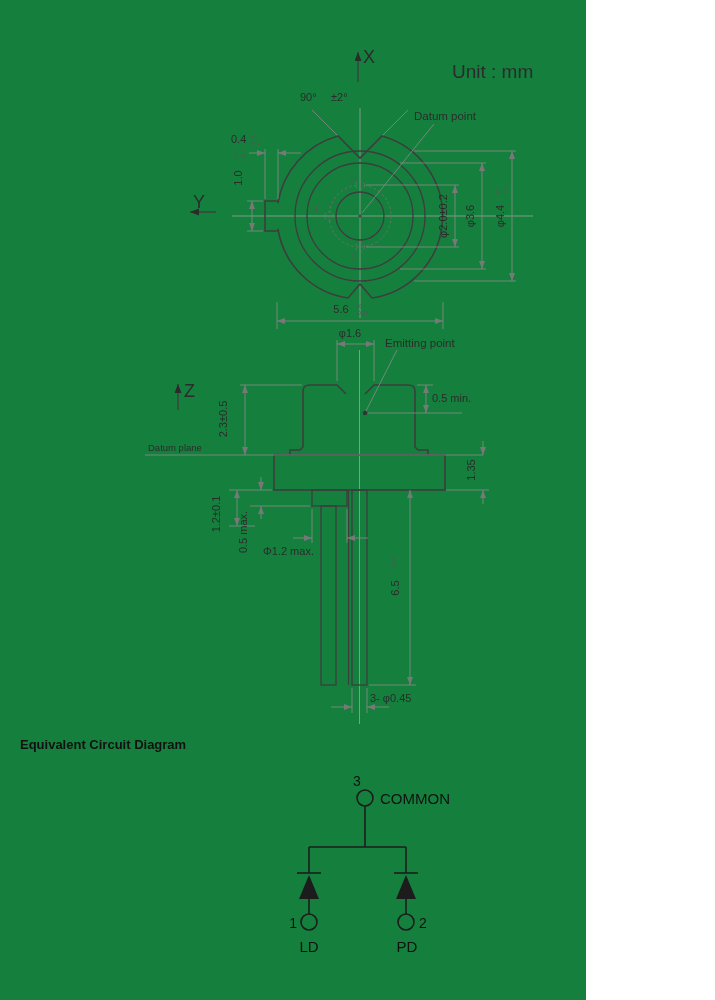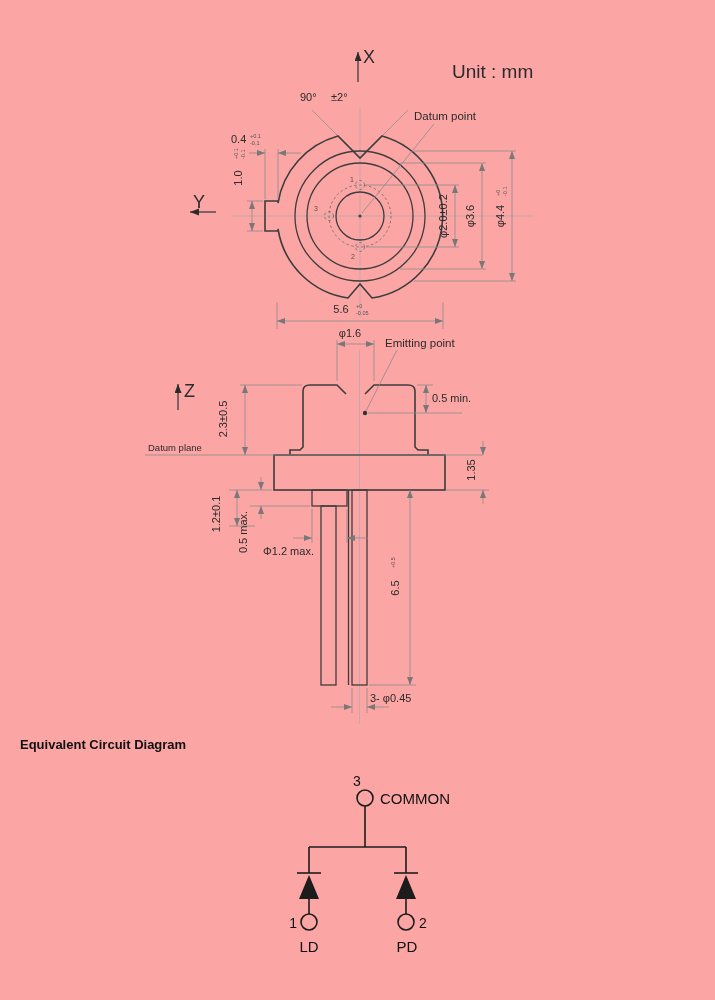--- a/index.html
+++ b/index.html
@@ -1,17 +1,17 @@
 <!DOCTYPE html>
 <html><head>
 <meta charset="utf-8">
 <style>
   html,body{margin:0;padding:0;background:#ffffff;}
   body{font-family:"Liberation Sans", sans-serif;}
-  .stage{width:715px;height:1000px;position:relative;background:#fca5a5;overflow:hidden;}
+  .stage{width:586px;height:1000px;position:relative;background:#15803d;overflow:hidden;}
   svg{display:block;}
   text{fill:#2b2b2b;}
   .outline{fill:none;stroke:#3d3d3d;stroke-width:1.6;}
   .outline2{fill:none;stroke:#3d3d3d;stroke-width:1.3;}
   .thin{fill:none;stroke:#8a8a8a;stroke-width:0.8;}
   .cl{fill:none;stroke:#aaaaaa;stroke-width:0.7;}
   .dash{fill:none;stroke:#6f6f6f;stroke-width:0.9;stroke-dasharray:2.5 2.5;}
   .ckt{fill:none;stroke:#1c1c1c;stroke-width:1.6;}
   .dim{font-size:11px;}
   .dimsm{font-size:5.5px;fill:#555;}

